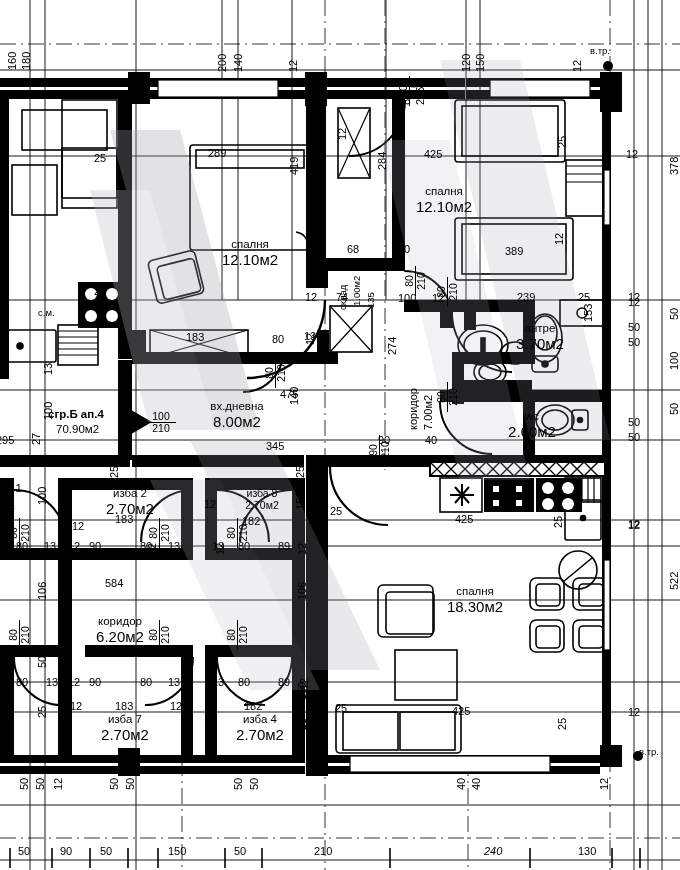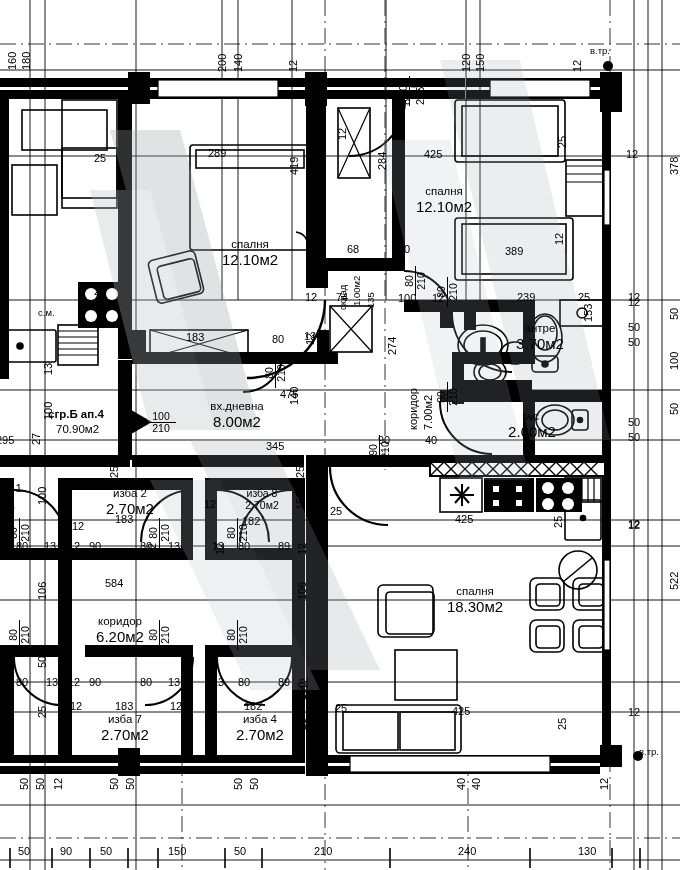--- a/index.html
+++ b/index.html
@@ -690,14 +690,14 @@
   <b>80</b>
     <i>210</i>
 </div>
 
 <div class="lbl dim" style="left:18px;top:845px;"><span>50</span></div>
 <div class="lbl dim" style="left:60px;top:845px;"><span>90</span></div>
 <div class="lbl dim" style="left:100px;top:845px;"><span>50</span></div>
 <div class="lbl dim" style="left:168px;top:845px;"><span>150</span></div>
 <div class="lbl dim" style="left:234px;top:845px;"><span>50</span></div>
 <div class="lbl dim" style="left:314px;top:845px;"><span>210</span></div>
-<div class="lbl dim" style="left:458px;top:845px;"><span>240</span></div>
+<div class="lbl dim" style="left:484px;top:845px;font-style:italic;"><span>240</span></div>
 <div class="lbl dim" style="left:578px;top:845px;"><span>130</span></div>
 
 </body></html>

